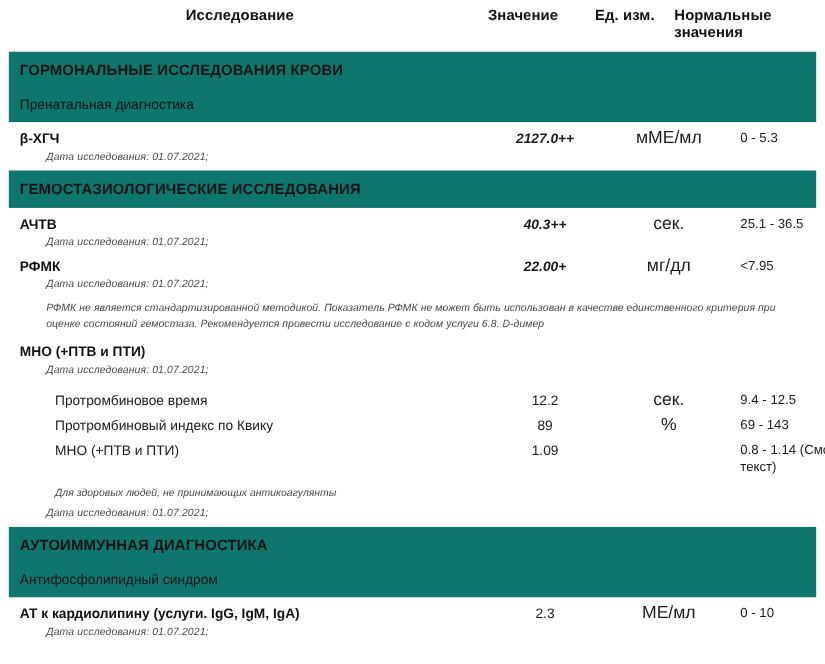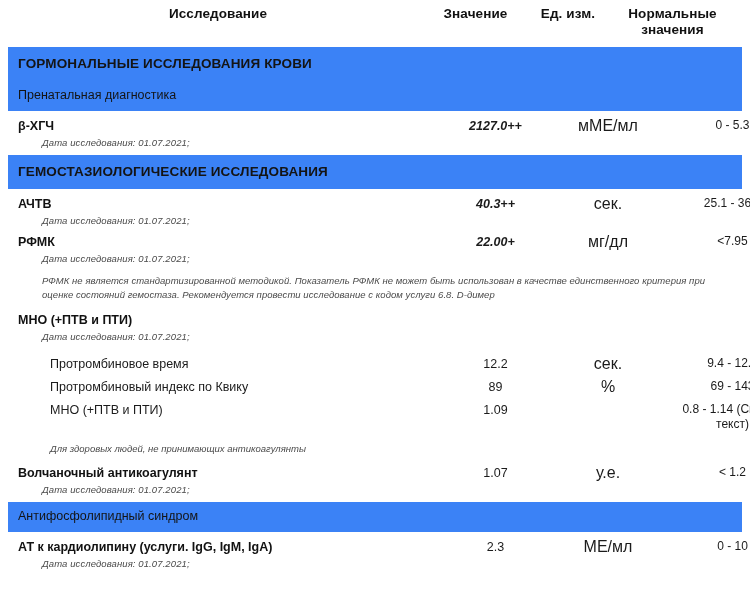--- a/index.html
+++ b/index.html
@@ -27,42 +27,42 @@
 
   
   .row {
     display: flex;
     align-items: flex-start;
     width: 100%;
   }
   .c-name   { width: 420px; flex: 0 0 420px; padding-left: 10px; }
   .c-value  { width: 95px;  flex: 0 0 95px;  text-align: center; }
   .c-units  { width: 90px;  flex: 0 0 90px;  text-align: center; }
-  .c-ref    { width: 119px; flex: 0 0 119px; text-align: center; }
+  .c-ref    { width: 119px; flex: 0 0 119px; }
 
   
   .thead {
     padding-top: 6px;
     padding-bottom: 9px;
   }
   .thead .c-name {
     text-align: center;
     padding-left: 0;
   }
   .th {
     font-size: 13.5px;
     font-weight: bold;
     color: #111111;
     line-height: 16px;
     letter-spacing: 0.1px;
   }
 
   
   .band {
-    background: #3b82f6;
+    background: #0f766e;
     width: 100%;
   }
   .band-cat {
     font-size: 13.5px;
     font-weight: bold;
     color: #141414;
     letter-spacing: 0.15px;
     padding: 9px 10px 9px 10px;
     line-height: 16px;
   }
@@ -214,31 +214,26 @@
 
   <div class="row analyte sub">
     <div class="c-name">МНО (+ПТВ и ПТИ)</div>
     <div class="c-value val">1.09</div>
     <div class="c-units units"></div>
     <div class="c-ref ref">0.8 - 1.14 (Смотри текст)</div>
   </div>
 
   <div class="note-inline">Для здоровых людей, не принимающих антикоагулянты</div>
 
-  <div class="row analyte">
-    <div class="c-name">Волчаночный антикоагулянт</div>
-    <div class="c-value val">1.07</div>
-    <div class="c-units units">у.е.</div>
-    <div class="c-ref ref">&lt; 1.2</div>
-  </div>
   <div class="note-date">Дата исследования: 01.07.2021;</div>
 
   <div class="gap-sm"></div>
 
   <div class="band">
+    <div class="band-cat">АУТОИММУННАЯ ДИАГНОСТИКА</div>
     <div class="band-sub">Антифосфолипидный синдром</div>
   </div>
 
   <div class="row analyte">
     <div class="c-name">АТ к кардиолипину (услуги. IgG, IgM, IgA)</div>
     <div class="c-value val">2.3</div>
     <div class="c-units units">МЕ/мл</div>
     <div class="c-ref ref">0 - 10</div>
   </div>
   <div class="note-date">Дата исследования: 01.07.2021;</div>

